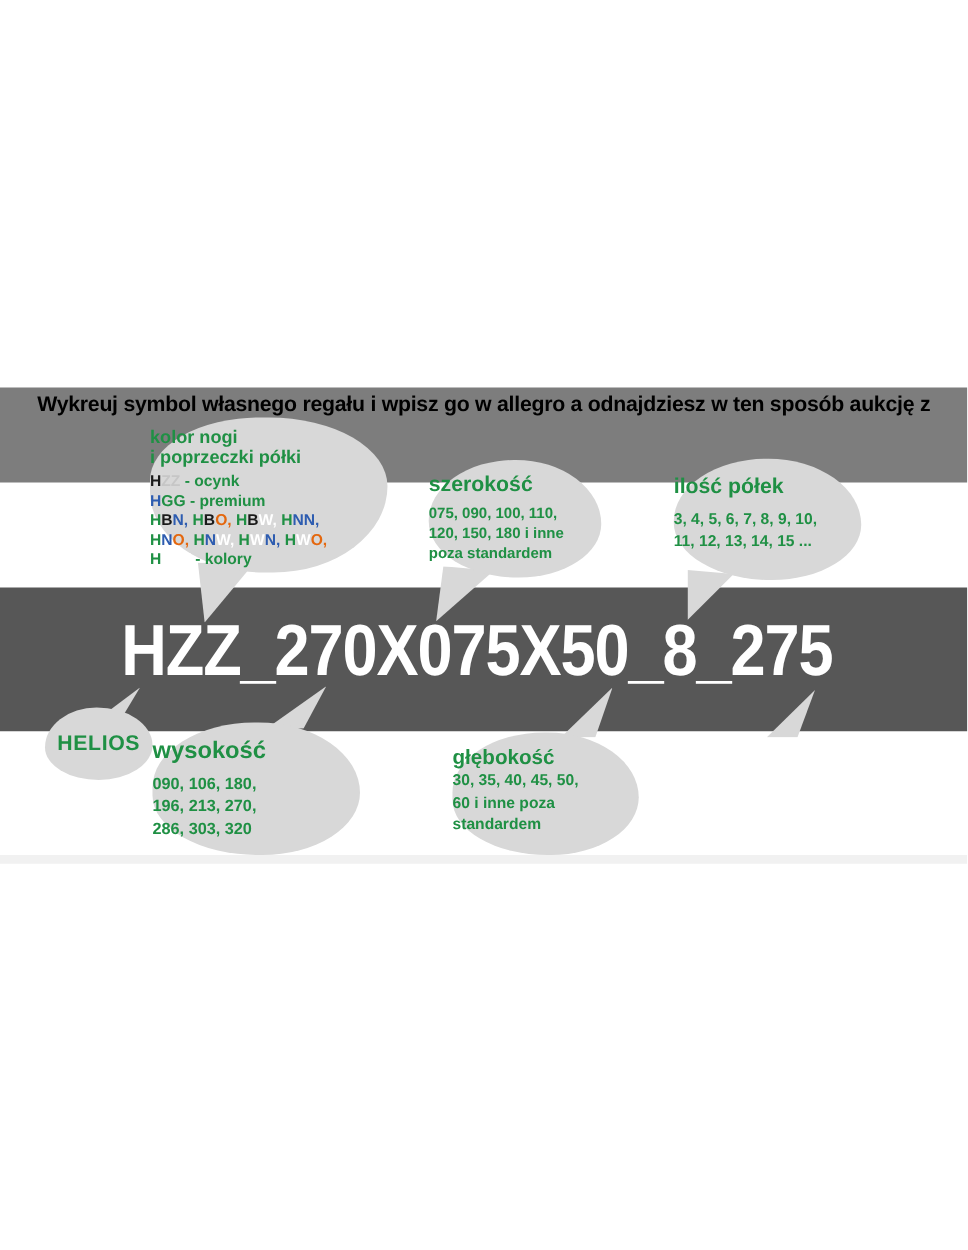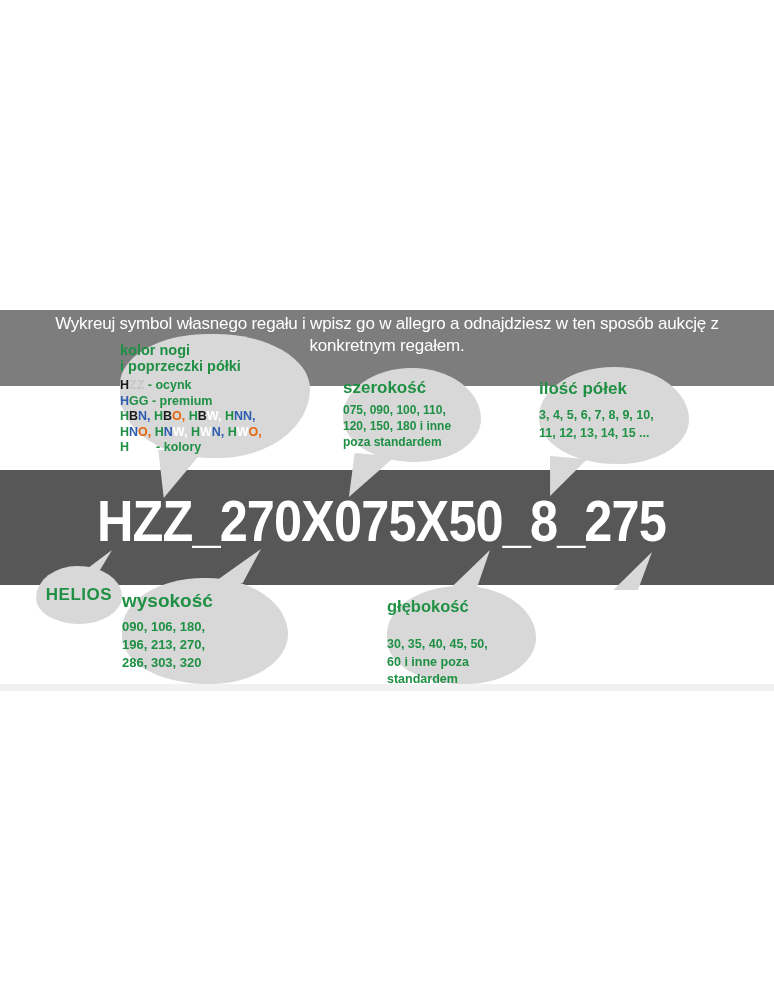--- a/index.html
+++ b/index.html
@@ -6,21 +6,21 @@
   .canvas{
     position:relative;width:774px;height:1000px;margin:0 auto;background:#ffffff;
     overflow:hidden;font-family:"Liberation Sans","DejaVu Sans",sans-serif;
   }
   
   .band{position:absolute;left:0;width:774px;z-index:1;}
   .band-header{top:310px;height:76px;background:var(--band_gray,#7d7d7d);}
   .band-code{top:470px;height:115px;background:var(--band_dark,#575757);}
   .band-strip{top:684px;height:7px;background:var(--strip_gray,#f1f1f1);}
   .header-text{
-    padding-top:3px;text-align:center;color:#ffffff;font-weight:normal;
+    padding-top:3px;text-align:center;color:#000000;font-weight:bold;
     font-size:17px;line-height:1.32;letter-spacing:-0.2px;
   }
   .product-code{
     position:absolute;left:97px;top:487px;color:#ffffff;font-weight:bold;
     font-size:58px;letter-spacing:-1px;white-space:nowrap;
     transform:scaleX(0.87);transform-origin:left top;z-index:2;
   }
   
   .bubble{
     position:absolute;background:var(--bubble_gray,#d8d8d8);z-index:4;
@@ -58,43 +58,42 @@
   .tail-brand{left:80px;top:550px;width:32px;height:24px;
     clip-path:polygon(100% 0,0 100%,55% 100%);}
 
   .bubble-height{left:122px;top:578px;width:166px;height:106px;
     border-radius:50% 50% 48% 52% / 50% 54% 48% 46%;padding-top:12px;box-sizing:border-box;}
   .bubble-height .b-title{font-size:19px;}
   .bubble-height .b-lines{margin-top:6px;font-size:13px;line-height:1.4;}
   .tail-height{left:213px;top:549px;width:48px;height:34px;
     clip-path:polygon(100% 0,0 100%,62% 100%);}
 
-  .bubble-depth{left:387px;top:586px;width:149px;height:98px;
+  .bubble-depth{left:362px;top:586px;width:149px;height:98px;
     border-radius:50% 50% 48% 52% / 50% 54% 48% 46%;padding-top:11px;box-sizing:border-box;}
   .bubble-depth .b-title{font-size:16.5px;}
-  .bubble-depth .b-lines{margin-top:20px;font-size:12.5px;line-height:1.4;}
+  .bubble-depth .b-lines{margin-top:0;font-size:12.5px;line-height:1.4;}
   .tail-depth{left:444px;top:550px;width:46px;height:40px;
     clip-path:polygon(100% 0,10% 100%,70% 100%);}
 
   .bubble-load{left:529px;top:586px;width:153px;height:93px;
     border-radius:50% 50% 48% 52% / 52% 55% 46% 48%;padding-top:13px;box-sizing:border-box;}
   .bubble-load .b-title{font-size:16.5px;}
   .bubble-load .b-lines{margin-top:9px;font-size:13px;}
   .tail-load{left:608px;top:552px;width:44px;height:38px;
     clip-path:polygon(100% 0,12% 100%,68% 100%);}
 </style>
 </head>
 <body>
 
 <div class="canvas">
 
   <div class="band band-header">
     <div class="header-text">
       <div>Wykreuj symbol własnego regału i wpisz go w allegro a odnajdziesz w ten sposób aukcję z</div>
-      <div>konkretnym regałem.</div>
     </div>
   </div>
 
   <div class="band band-code"></div>
   <div class="product-code">HZZ_270X075X50_8_275</div>
 
   <div class="band band-strip"></div>
 
   <div class="tail tail-color"></div>
   <div class="tail tail-width"></div>

